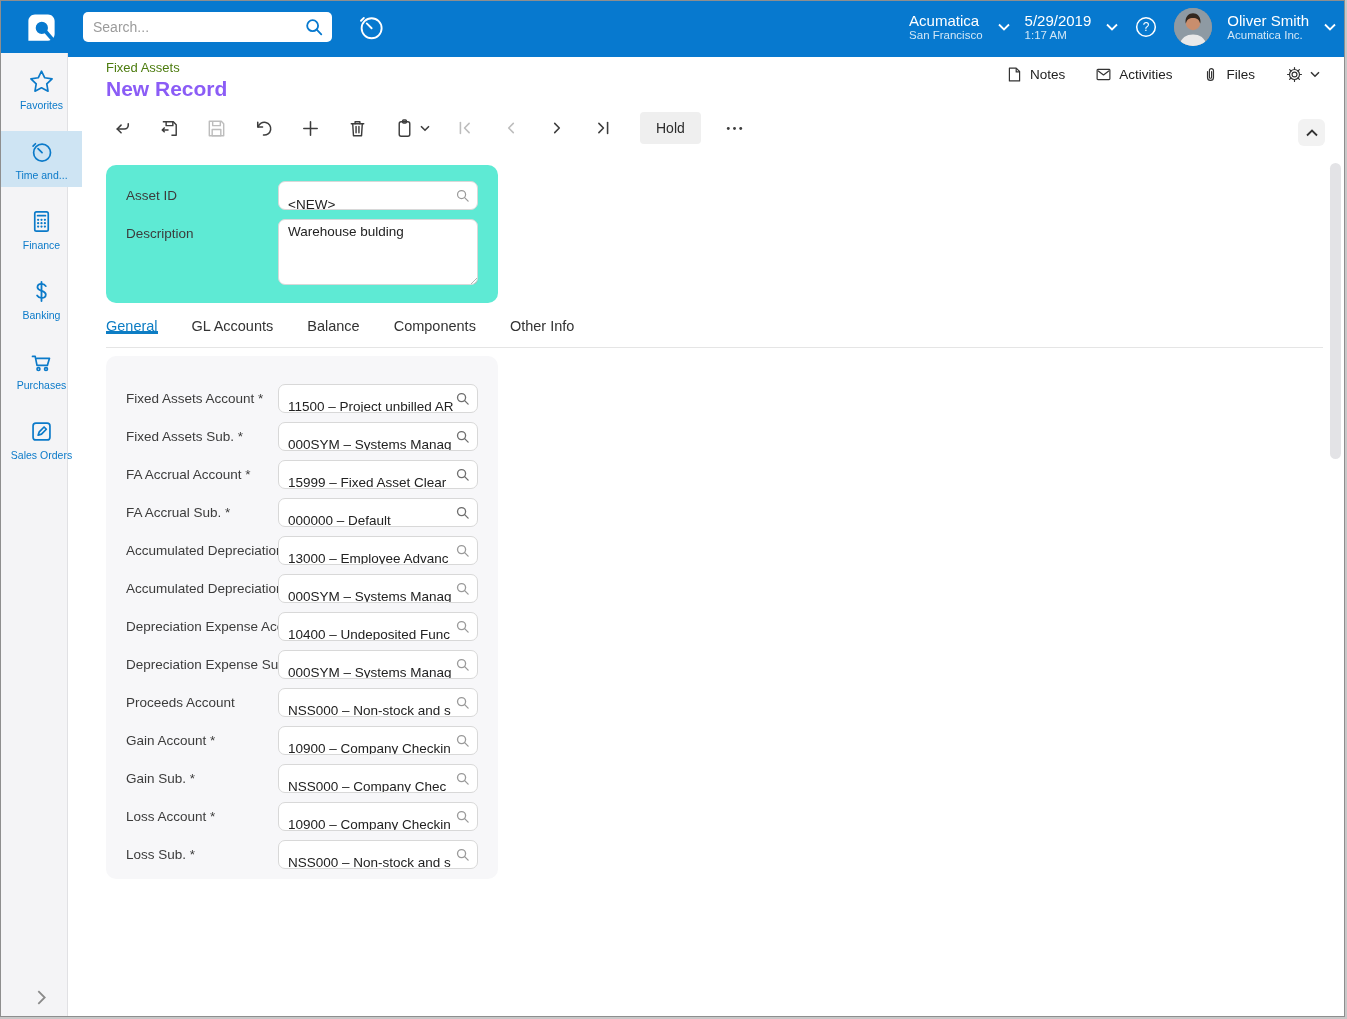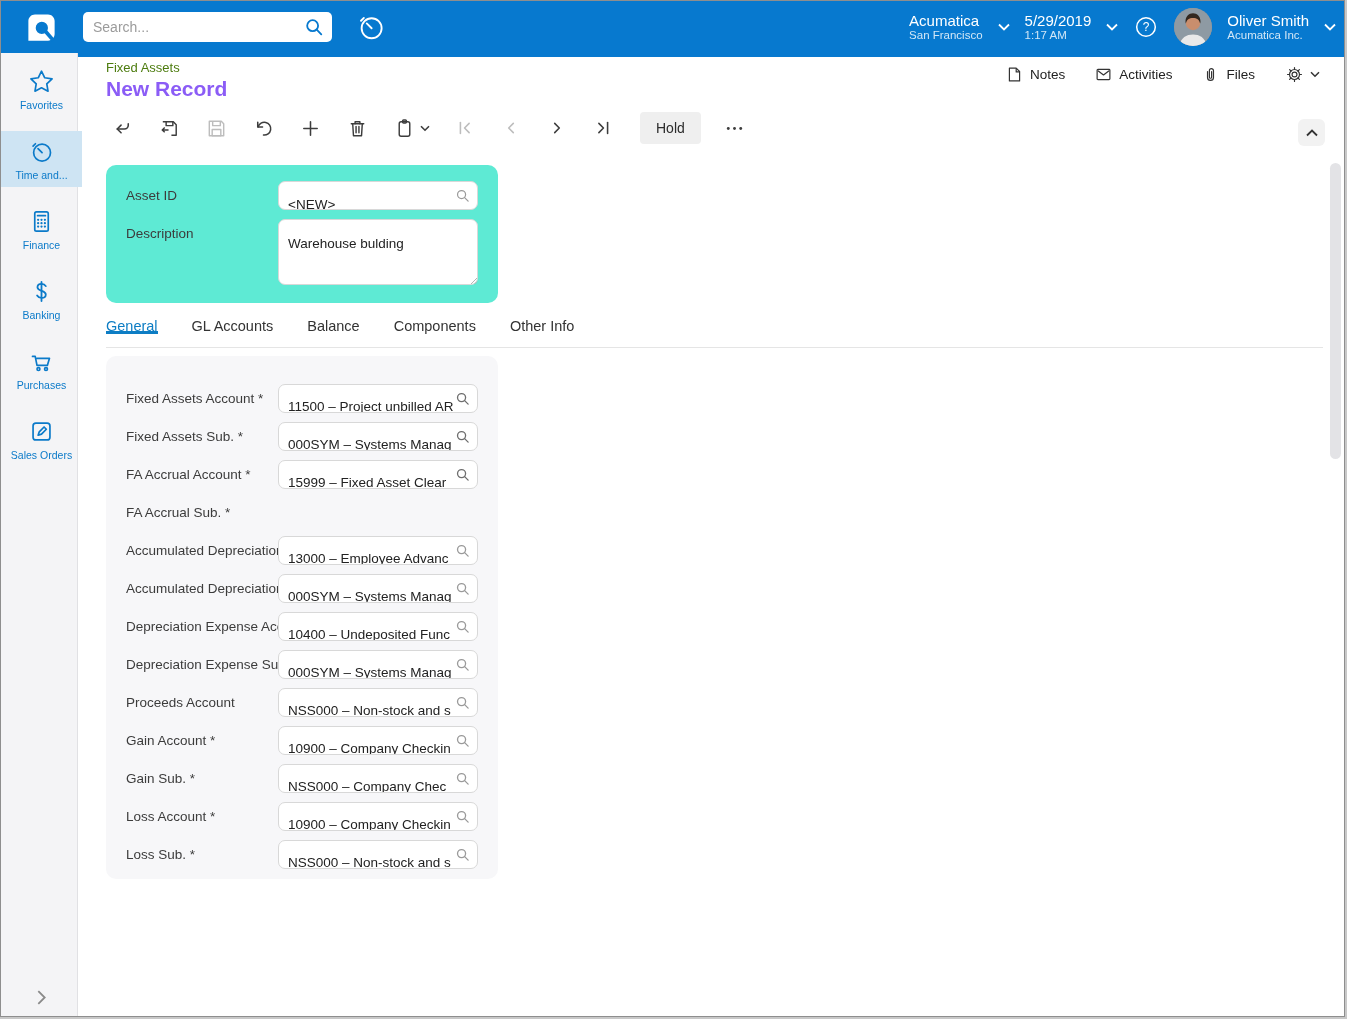--- a/index.html
+++ b/index.html
@@ -17,21 +17,21 @@
   .timer-btn { position:absolute; left:355px; top:11px; width:30px; height:30px; background:none; border:none; color:#fff; cursor:pointer; }
   .topbar-right { position:absolute; right:8px; top:0; height:52px; display:flex; align-items:center; gap:15px; color:#fff; }
   .tb-block { display:flex; flex-direction:column; line-height:1.15; cursor:pointer; }
   .tb-main { font-size:15px; color:#fff; }
   .tb-sub { font-size:11.5px; color:rgba(255,255,255,.82); }
   .tb-chev { display:flex; align-items:center; cursor:pointer; }
   .help-btn { background:none; border:none; cursor:pointer; color:#fff; display:flex; }
   .avatar { width:38px; height:38px; border-radius:50%; overflow:hidden; background:#7d8a94; flex:0 0 auto; cursor:pointer; }
 
   
-  .sidebar { position:absolute; top:52px; left:0; bottom:0; width:77px; background:#F4F4F6; border-right:1px solid #E1E1E4; }
+  .sidebar { position:absolute; top:52px; left:0; bottom:0; width:67px; background:#F4F4F6; border-right:1px solid #E1E1E4; }
   .side-item { width:81px; height:56px; margin-bottom:14px; display:flex; flex-direction:column; align-items:center; justify-content:center; color:#0B7AC9; cursor:pointer; }
   .side-item:first-child { margin-top:8px; }
   .side-item.active { background:#CEE4F3; }
   .side-label { font-size:10.5px; margin-top:4px; max-width:78px; white-space:nowrap; overflow:hidden; }
   .side-expand { position:absolute; bottom:10px; left:0; width:81px; display:flex; justify-content:center; color:#8a8a8a; cursor:pointer; background:none; border:none; }
 
   
   .breadcrumb { position:absolute; left:105px; top:59px; font-size:13px; color:#4d7c0f; cursor:pointer; text-decoration:none; }
   .page-title { position:absolute; left:105px; top:76px; font-size:21px; color:#8b5cf6; }
   .header-actions { position:absolute; top:64px; right:24px; display:flex; align-items:center; gap:30px; color:#333; }
@@ -46,21 +46,21 @@
   .collapse-btn { position:absolute; left:1297px; top:118px; width:27px; height:27px; background:#F2F2F2; border:none; border-radius:6px; display:flex; align-items:center; justify-content:center; color:#333; cursor:pointer; }
 
   
   .panel { position:absolute; top:164px; width:392px; height:138px; background:#5eead4; border-radius:10px; }
   .panel.p1 { left:105px; }
   .panel.p2 { left:517px; }
   .f-label { position:absolute; font-size:13.5px; color:#3c3c3c; white-space:nowrap; }
   .lookup { position:absolute; width:200px; height:29px; background:#fff; border:1px solid #D8D8D8; border-radius:7px; display:flex; align-items:center; overflow:hidden; }
   .lookup input { border:none; outline:none; flex:1; min-width:0; font-size:13.5px; color:#222; padding:0 2px 0 9px; font-family:inherit; background:transparent;margin-top:17px; }
   .lookup-ico { flex:0 0 auto; width:22px; display:flex; align-items:center; color:#9a9a9a; cursor:pointer; }
-  .desc-area { position:absolute; left:172px; top:54px; width:200px; height:66px; border:1px solid #D8D8D8; border-radius:7px; background:#fff; font-size:13.5px; color:#222; padding:16px 9px; resize:none; font-family:inherit; outline:none; }
+  .desc-area { position:absolute; left:172px; top:54px; width:200px; height:66px; border:1px solid #D8D8D8; border-radius:7px; background:#fff; font-size:13.5px; color:#222; padding:4px 9px; resize:none; font-family:inherit; outline:none; }
   .resize-grip { position:absolute; left:364px; top:112px; color:#b5b5b5; pointer-events:none; }
 
   
   .tabs { position:absolute; left:105px; top:317px; display:flex; gap:34px; }
   .tab { font-size:14.5px; color:#333; cursor:pointer; position:relative; }
   .tab.active { color:#0D7DC4; }
   .tab.active::after { content:""; position:absolute; left:0; right:0; bottom:0; height:3px; background:#0D7DC4; }
   .tabs-divider { position:absolute; left:105px; top:346px; width:1217px; height:1px; background:#E5E5E5; }
 
   
@@ -416,20 +416,29 @@
             <svg viewBox="0 0 16 16" width="15" height="15" fill="none" stroke="currentColor" stroke-width="1.4" stroke-linecap="round">
               <circle cx="7" cy="7" r="4.3"></circle>
               <path d="M10.3 10.3L14 14"></path>
             </svg>
           </span>
       </div>
     </div>
 
     <div class="frow">
       <span class="fl">FA Accrual Sub. *</span>
+      <div class="lookup">
+        <input value="000000 – Default" style="">
+        <span class="lookup-ico">
+            <svg viewBox="0 0 16 16" width="15" height="15" fill="none" stroke="currentColor" stroke-width="1.4" stroke-linecap="round">
+              <circle cx="7" cy="7" r="4.3"></circle>
+              <path d="M10.3 10.3L14 14"></path>
+            </svg>
+          </span>
+      </div>
     </div>
 
     <div class="frow">
       <span class="fl">Accumulated Depreciation Account</span>
       <div class="lookup">
         <input value="13000 – Employee Advanc" style="">
         <span class="lookup-ico">
             <svg viewBox="0 0 16 16" width="15" height="15" fill="none" stroke="currentColor" stroke-width="1.4" stroke-linecap="round">
               <circle cx="7" cy="7" r="4.3"></circle>
               <path d="M10.3 10.3L14 14"></path>

